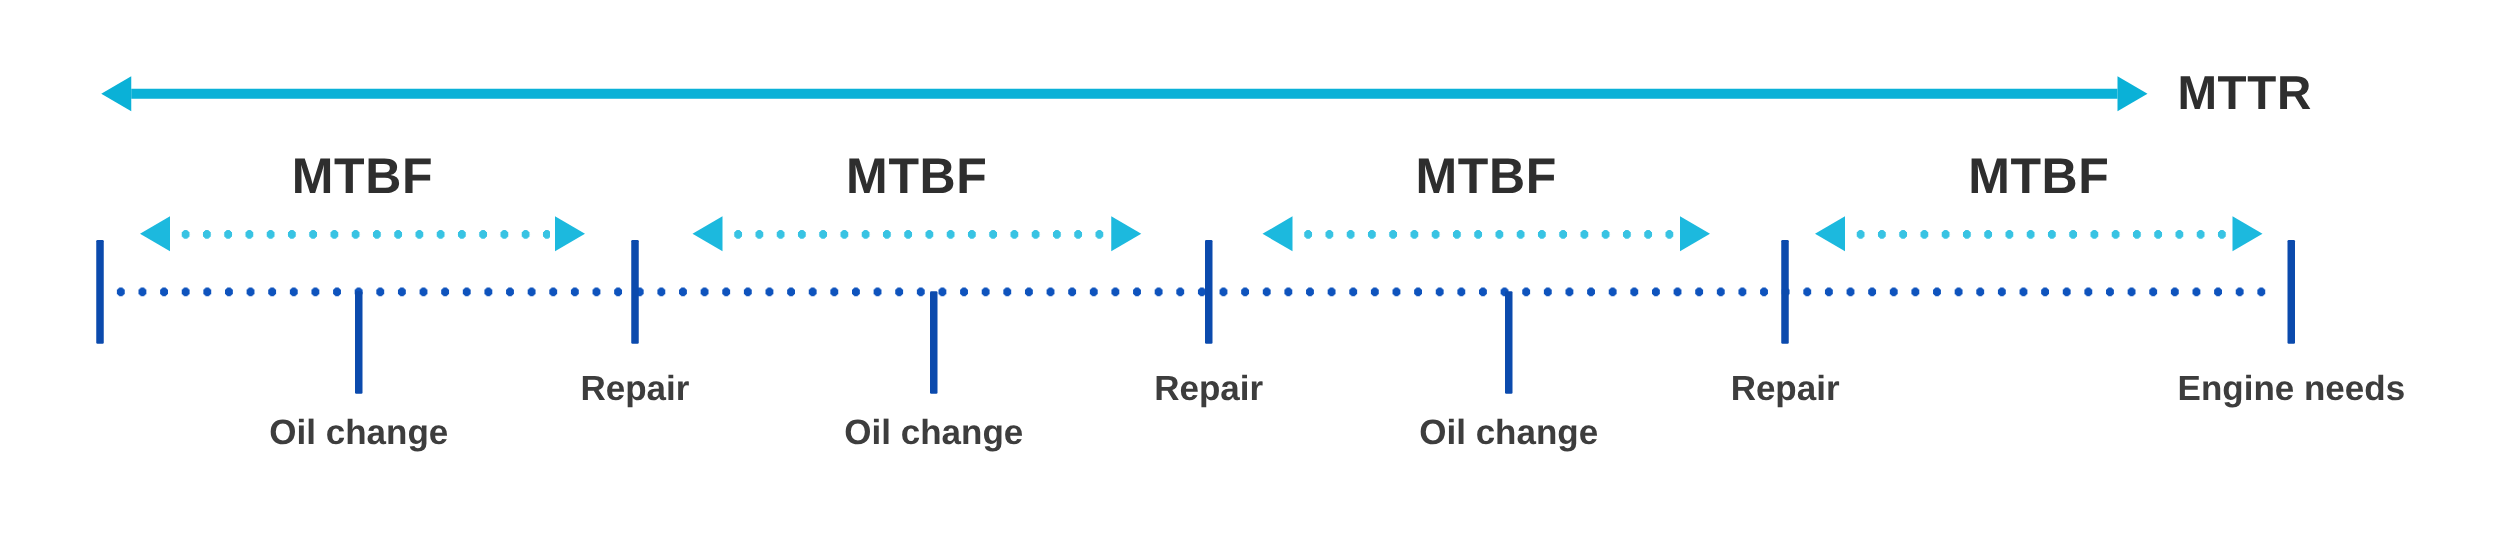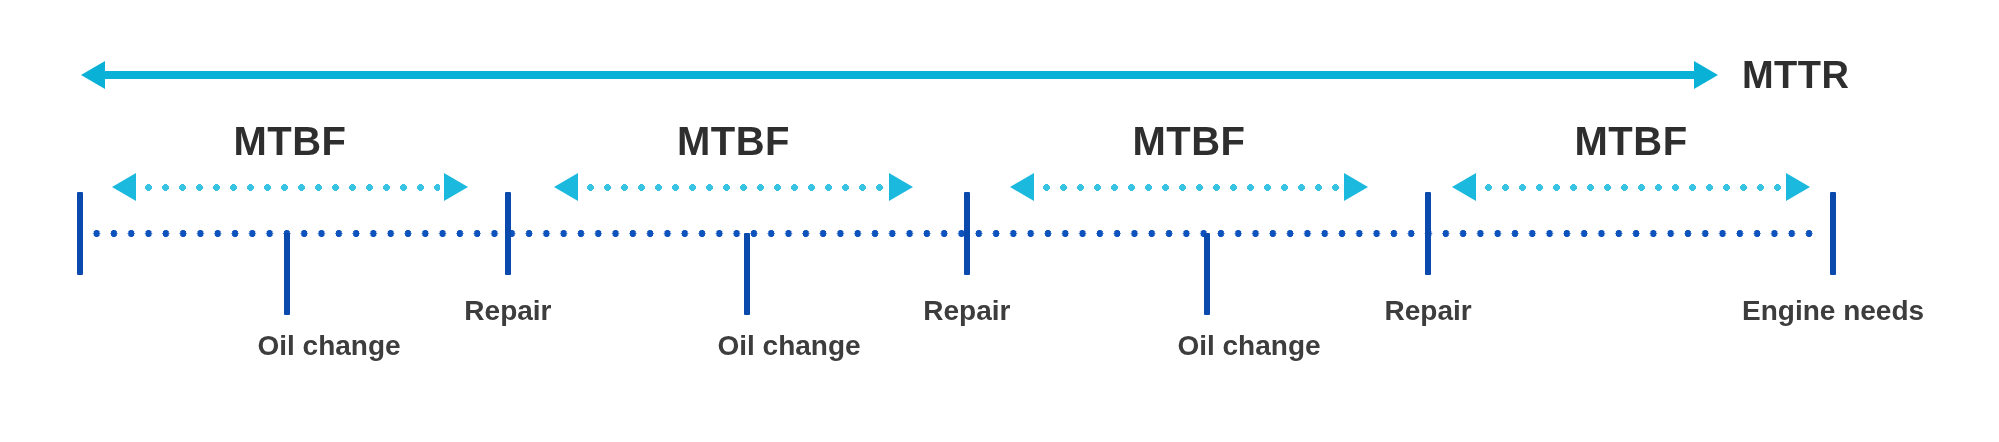--- a/index.html
+++ b/index.html
@@ -121,21 +121,21 @@
     position: absolute;
     transform: translateX(-50%);
     text-align: center;
     font-size: 28px;
     line-height: 33px;
     font-weight: bold;
     color: var(--label-text);
     white-space: nowrap;
   }
   .tick-label  { top: 294px; }
-  .event-label { top: 329px; margin-left: 42px; }
+  .event-label { top: 329px; }
 </style>
 </head>
 <body>
 
 <div class="canvas" style="--cyan-solid: #0ab1d7; --cyan-head: #1cb9de; --cyan-dot: #38c3e3; --blue-dot: #0e53bd; --blue-tick: #0b4aad; --heading-text: #2e2e2e; --label-text: #3d3d3d;">
 
   <div class="mttr-arrow" style="left: 4.05%; width: 81.89%;">
     <div class="tri left"></div>
     <div class="shaft"></div>
     <div class="tri right"></div>

